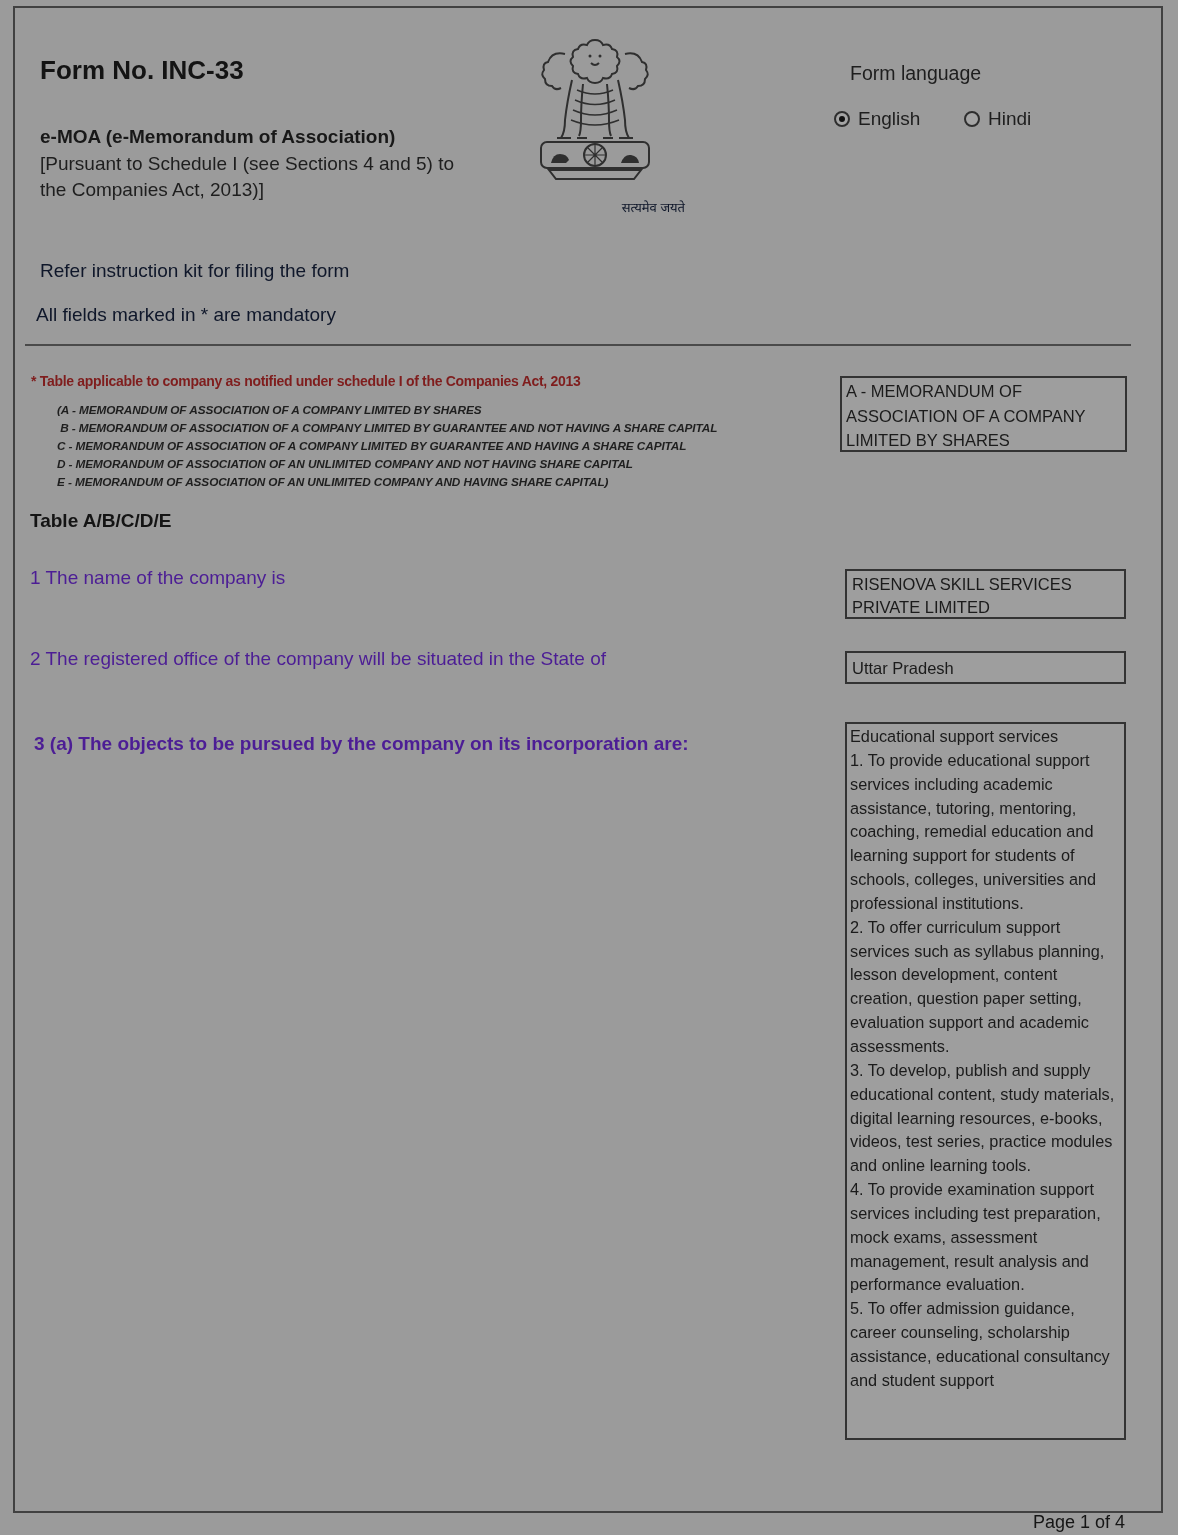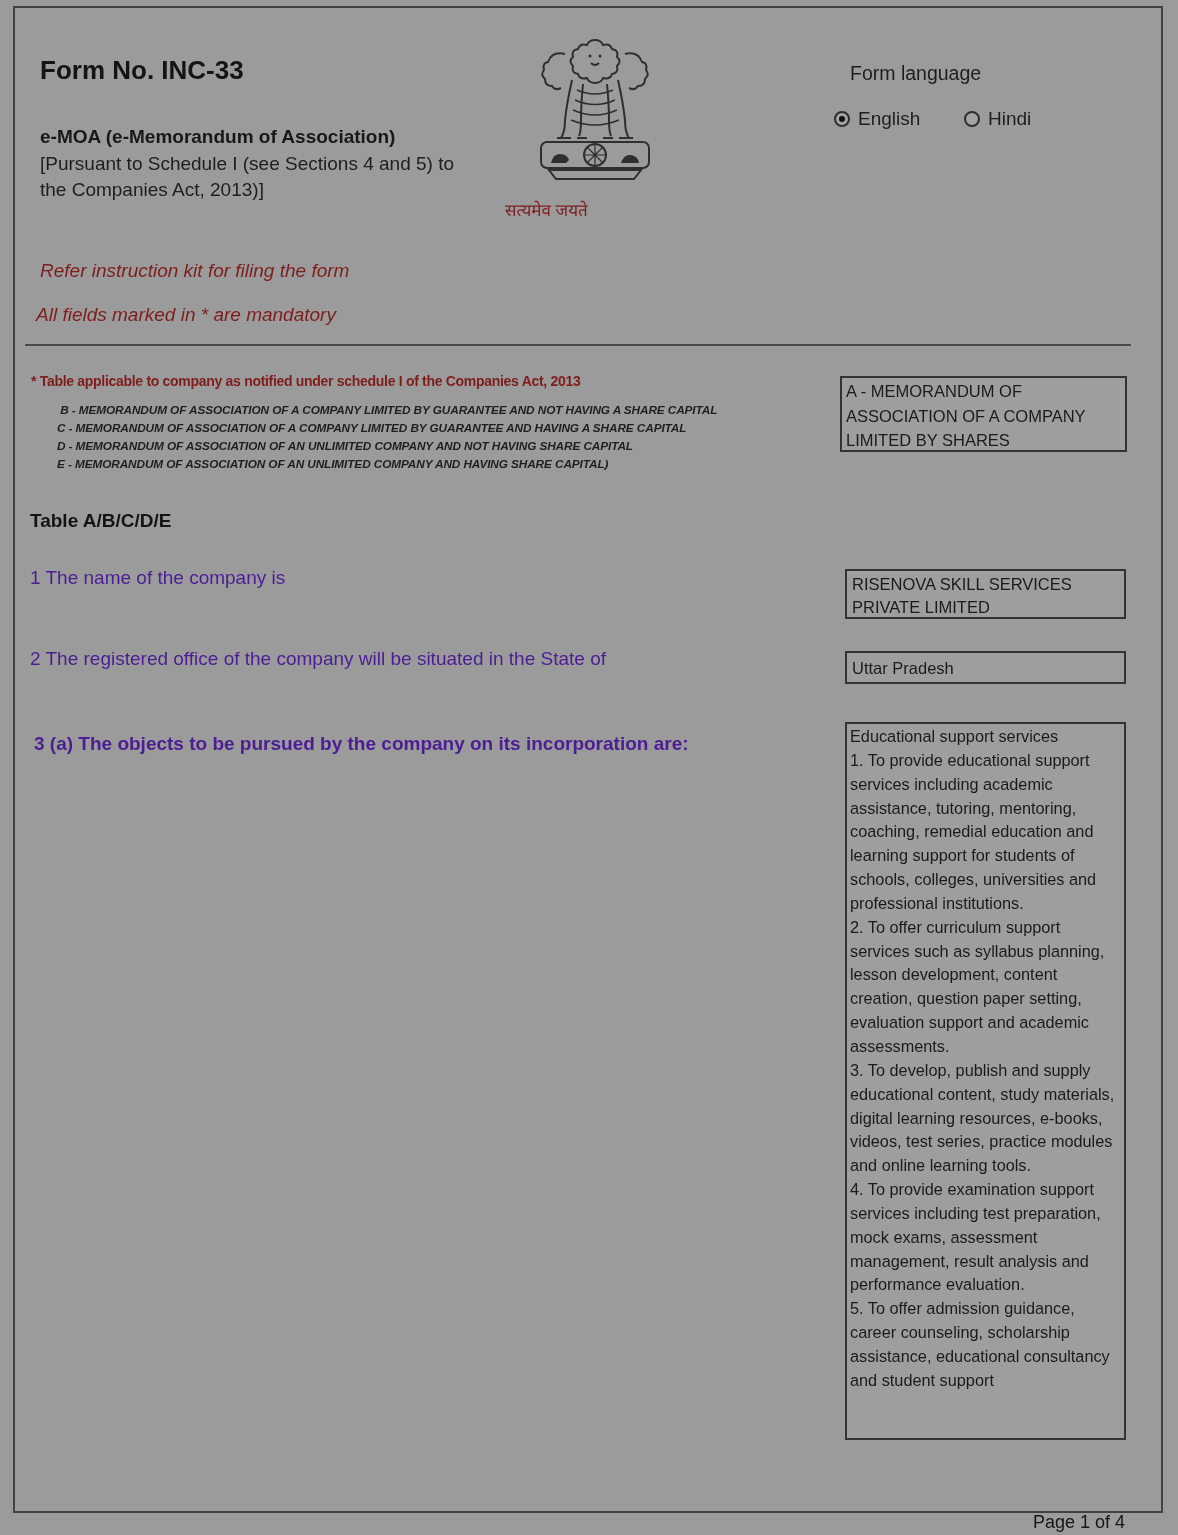--- a/index.html
+++ b/index.html
@@ -14,35 +14,35 @@
   .abs{position:absolute;}
   .page-border{
     left:13px;top:6px;width:1150px;height:1507px;
     border:2px solid #414141;box-sizing:border-box;
   }
   .form-title{left:40px;top:55px;font-size:26px;font-weight:bold;color:#141414;}
   .subtitle-bold{left:40px;top:126px;font-size:19px;font-weight:bold;color:#181818;}
   .subtitle-line1{left:40px;top:153px;font-size:19px;}
   .subtitle-line2{left:40px;top:179px;font-size:19px;}
   .emblem{left:525px;top:34px;width:140px;height:158px;}
-  .motto{left:505px;top:198px;width:180px;text-align:left;font-size:17px;color:#7f1d1d;}
+  .motto{left:505px;top:198px;width:180px;text-align:right;font-size:13px;color:#0f172a;}
   .form-language-label{left:830px;top:62px;font-size:19.5px;margin-left:20px;}
   .radio-option{display:flex;align-items:center;gap:8px;top:108px;}
   .radio-opt-0{left:834px;}
   .radio-opt-1{left:964px;}
   .radio-circle{
     width:16px;height:16px;border:2px solid #2e2e2e;border-radius:50%;
     box-sizing:border-box;position:relative;background:#a4a4a4;flex:0 0 auto;
   }
   .radio-circle.selected::after{
     content:"";position:absolute;left:3px;top:3px;width:6px;height:6px;
     border-radius:50%;background:#111;
   }
   .radio-label{font-size:19px;}
-  .note{font-style:italic;font-size:19px;color:#7f1d1d;}
+  .note{font-size:19px;color:#0f172a;}
   .note-1{left:40px;top:260px;}
   .note-2{left:36px;top:304px;}
   .separator{left:25px;top:344px;width:1106px;border-top:2px solid #4a4a4a;height:0;}
   .table-title{left:31px;top:373px;font-size:14px;font-weight:bold;color:#7f1d1d;letter-spacing:-0.3px;}
   .table-items{left:57px;top:401px;width:740px;}
   .table-item{
     font-size:11.8px;font-style:italic;font-weight:bold;line-height:18px;
     color:#1f1f1f;white-space:pre-wrap;letter-spacing:-0.1px;
   }
   .field-box{
@@ -107,20 +107,21 @@
 <div class="abs subtitle-line1">[Pursuant to Schedule I (see Sections 4 and 5) to</div>
 <div class="abs subtitle-line2">the Companies Act, 2013)]</div>
 
 <div class="abs note note-1">Refer instruction kit for filing the form</div>
 <div class="abs note note-2">All fields marked in * are mandatory</div>
 
 <div class="abs separator"></div>
 
 <div class="abs table-title">* Table applicable to company as notified under schedule I of the Companies Act, 2013</div>
 <div class="abs table-items">
+  <div class="table-item">(A - MEMORANDUM OF ASSOCIATION OF A COMPANY LIMITED BY SHARES</div>
   <div class="table-item"> B - MEMORANDUM OF ASSOCIATION OF A COMPANY LIMITED BY GUARANTEE AND NOT HAVING A SHARE CAPITAL</div>
   <div class="table-item">C - MEMORANDUM OF ASSOCIATION OF A COMPANY LIMITED BY GUARANTEE AND HAVING A SHARE CAPITAL</div>
   <div class="table-item">D - MEMORANDUM OF ASSOCIATION OF AN UNLIMITED COMPANY AND NOT HAVING SHARE CAPITAL</div>
   <div class="table-item">E - MEMORANDUM OF ASSOCIATION OF AN UNLIMITED COMPANY AND HAVING SHARE CAPITAL)</div>
 </div>
 
 <div class="abs field-box box-a">A - MEMORANDUM OF ASSOCIATION OF A COMPANY LIMITED BY SHARES</div>
 
 <div class="abs section-title">Table A/B/C/D/E</div>
 

